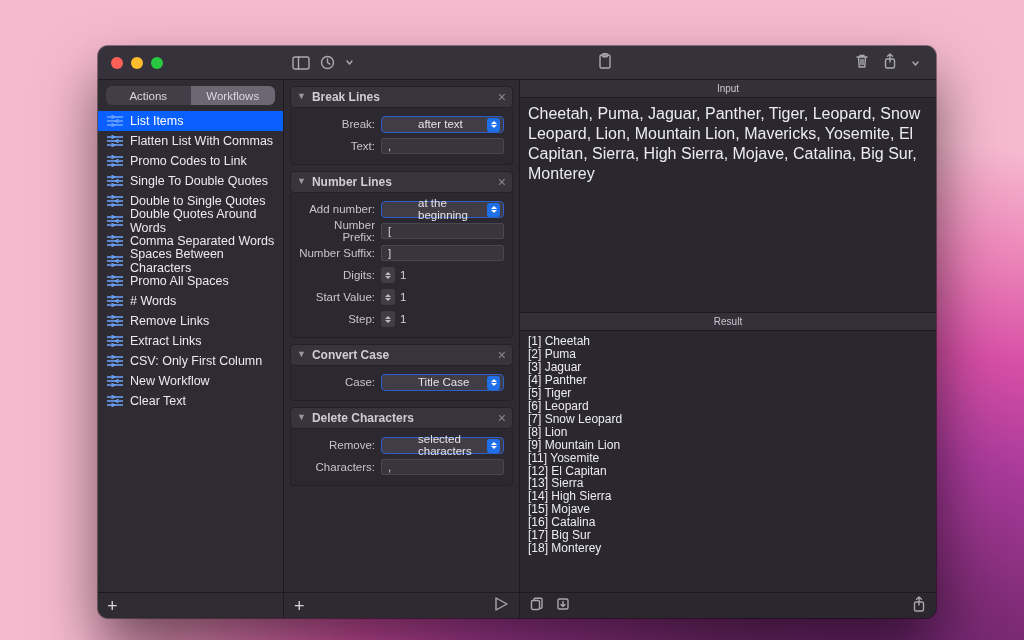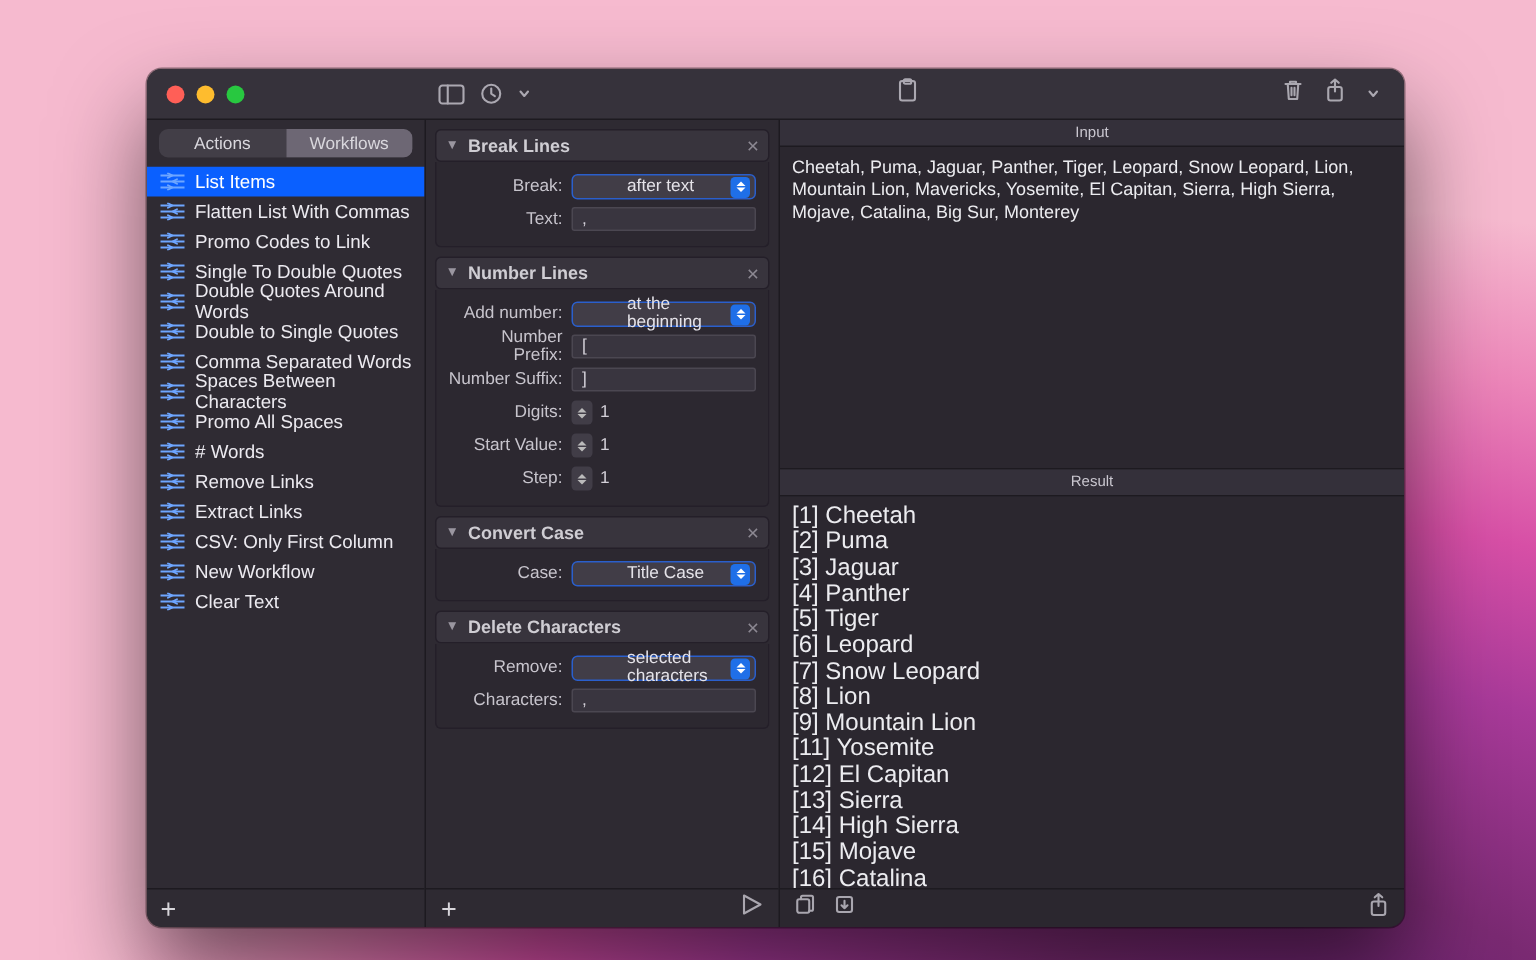--- a/index.html
+++ b/index.html
@@ -64,23 +64,23 @@
 .step { width: 14px; height: 16px; background: #413d47; border-radius: 3px; margin-right: 5px; position: relative; display: flex; flex-direction: column; align-items: center; justify-content: center; gap: 0; }
 .step::before, .step::after { content: ""; width: 0; height: 0; border-left: 3px solid transparent; border-right: 3px solid transparent; }
 .step::before { border-bottom: 3px solid #bbb; margin-bottom: 1px; }
 .step::after { border-top: 3px solid #bbb; }
 .numv { font-size: 11.5px; color: #d3d0d8; }
 .wf-foot { height: 26px; display: flex; align-items: center; padding: 0 10px; border-top: 1px solid #1d1a20; }
 .wf-foot .run { margin-left: auto; }
 
 .rcol { flex: 1; display: flex; flex-direction: column; background: #2b272f; min-width: 0; }
 .panel-head { height: 18px; background: #34303a; border-bottom: 1px solid #1d1a20; display: flex; align-items: center; justify-content: center; font-size: 10px; color: #c9c6cf; }
-.input-area { height: 215px; padding: 6px 8px; font-size: 12px; color: #ececf0; line-height: 1.25; overflow-y: auto; border-bottom: 1px solid #1d1a20; }
+.input-area { height: 215px; padding: 6px 8px; font-size: 16px; color: #ececf0; line-height: 1.25; overflow-y: auto; border-bottom: 1px solid #1d1a20; }
 .input-area::-webkit-scrollbar{ width:0; }
-.result-area { flex: 1; padding: 4px 8px; font-size: 16px; color: #ececf0; line-height: 1.08; overflow-y: auto; }
+.result-area { flex: 1; padding: 4px 8px; font-size: 12px; color: #ececf0; line-height: 1.08; overflow-y: auto; }
 .result-area::-webkit-scrollbar{ width:0; }
 .r-foot { height: 26px; border-top: 1px solid #1d1a20; display: flex; align-items: center; padding: 0 10px; gap: 12px; }
 .r-foot .sp { margin-left: auto; }
 svg { fill: none; stroke: #c9c6cf; stroke-width: 1.4; stroke-linecap: round; stroke-linejoin: round; }
 </style>
 </head>
 <body>
 
 <div class="window">
 
@@ -201,34 +201,34 @@
             <span class="s-ico">
               <svg width="16" height="12" viewBox="0 0 16 12" style="stroke:#6ea6ff;stroke-width:1.3">
                 <line x1="0" y1="2" x2="16" y2="2"></line>
                 <line x1="0" y1="6" x2="16" y2="6"></line>
                 <line x1="0" y1="10" x2="16" y2="10"></line>
                 <polyline points="5,0.5 8,2 5,3.5"></polyline>
                 <polyline points="11,4.5 8,6 11,7.5"></polyline>
                 <polyline points="5,8.5 8,10 5,11.5"></polyline>
               </svg>
             </span>
+            <span>Double to Single Quotes</span>
+          </div>
+          <div class="s-item">
+            <span class="s-ico">
+              <svg width="16" height="12" viewBox="0 0 16 12" style="stroke:#6ea6ff;stroke-width:1.3">
+                <line x1="0" y1="2" x2="16" y2="2"></line>
+                <line x1="0" y1="6" x2="16" y2="6"></line>
+                <line x1="0" y1="10" x2="16" y2="10"></line>
+                <polyline points="5,0.5 8,2 5,3.5"></polyline>
+                <polyline points="11,4.5 8,6 11,7.5"></polyline>
+                <polyline points="5,8.5 8,10 5,11.5"></polyline>
+              </svg>
+            </span>
             <span>Double Quotes Around Words</span>
-          </div>
-          <div class="s-item">
-            <span class="s-ico">
-              <svg width="16" height="12" viewBox="0 0 16 12" style="stroke:#6ea6ff;stroke-width:1.3">
-                <line x1="0" y1="2" x2="16" y2="2"></line>
-                <line x1="0" y1="6" x2="16" y2="6"></line>
-                <line x1="0" y1="10" x2="16" y2="10"></line>
-                <polyline points="5,0.5 8,2 5,3.5"></polyline>
-                <polyline points="11,4.5 8,6 11,7.5"></polyline>
-                <polyline points="5,8.5 8,10 5,11.5"></polyline>
-              </svg>
-            </span>
-            <span>Double to Single Quotes</span>
           </div>
           <div class="s-item">
             <span class="s-ico">
               <svg width="16" height="12" viewBox="0 0 16 12" style="stroke:#6ea6ff;stroke-width:1.3">
                 <line x1="0" y1="2" x2="16" y2="2"></line>
                 <line x1="0" y1="6" x2="16" y2="6"></line>
                 <line x1="0" y1="10" x2="16" y2="10"></line>
                 <polyline points="5,0.5 8,2 5,3.5"></polyline>
                 <polyline points="11,4.5 8,6 11,7.5"></polyline>
                 <polyline points="5,8.5 8,10 5,11.5"></polyline>

